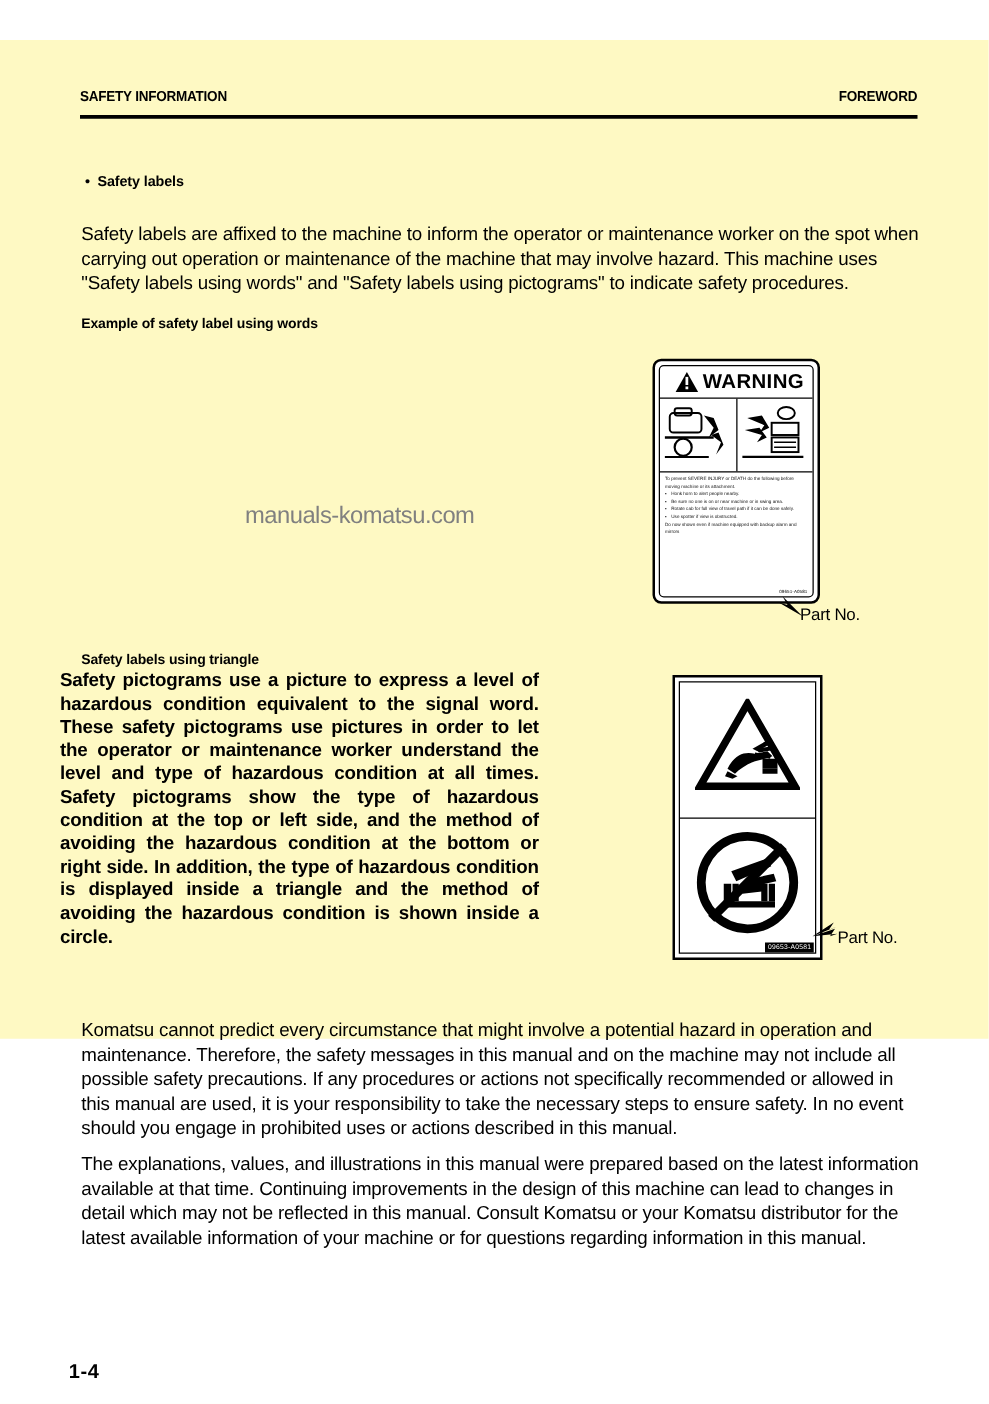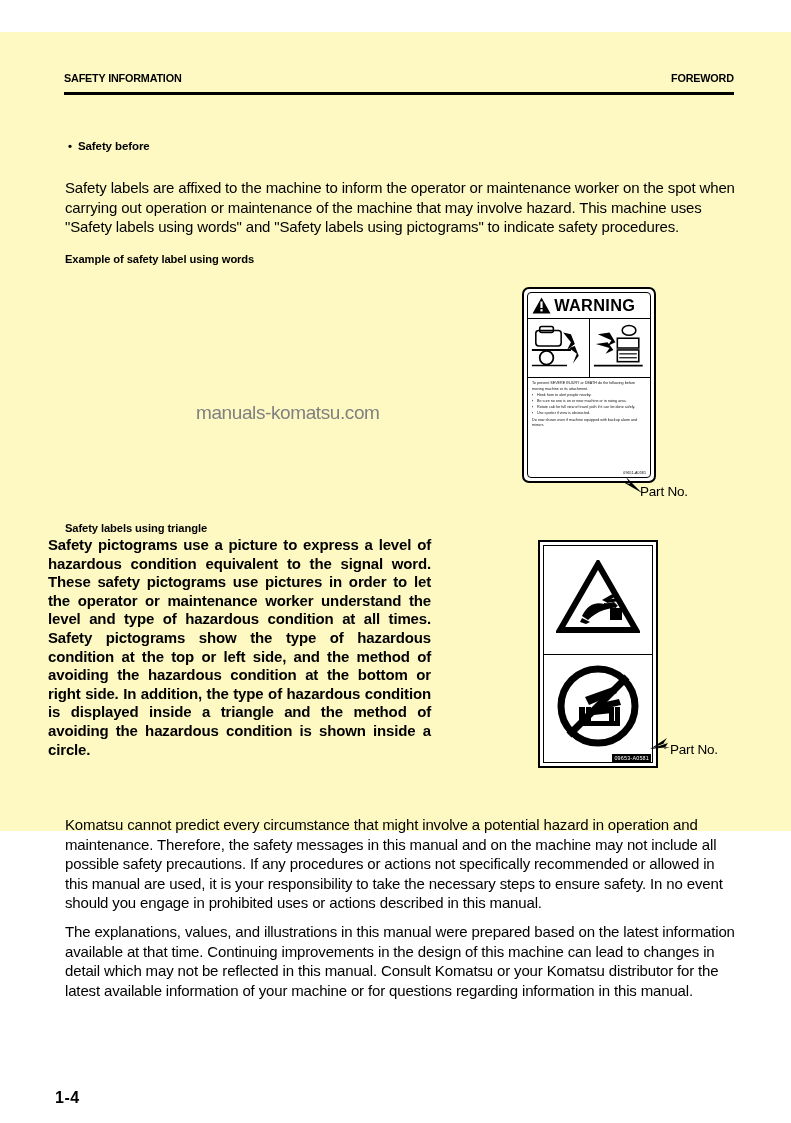--- a/index.html
+++ b/index.html
@@ -170,20 +170,21 @@
     display: flex;
     flex-direction: column;
   }
   .wl-banner {
     height: 25px;
     border-bottom: 1.5px solid #000;
     display: flex;
     align-items: center;
     padding-left: 4px;
     gap: 4px;
+    justify-content: center;
   }
   .wl-tri {
     width: 19px;
     height: 17px;
     position: relative;
   }
   .wl-tri svg { display:block; }
   .wl-word {
     font-size: 16px;
     font-weight: bold;
@@ -295,21 +296,21 @@
 
 <div class="page">
 
   <div class="header">
     <div class="header-title">SAFETY INFORMATION</div>
     <div class="header-right">FOREWORD</div>
   </div>
   <div class="header-rule"></div>
 
   <div class="bullet-head">
-    <span class="dot">•</span><span>Safety before</span>
+    <span class="dot">•</span><span>Safety labels</span>
   </div>
 
   <div class="para" id="intro-para">Safety labels are affixed to the machine to inform the operator or maintenance worker on the spot when carrying out operation or maintenance of the machine that may involve hazard. This machine uses "Safety labels using words" and "Safety labels using pictograms" to indicate safety procedures.</div>
 
   <div class="sub-head" id="example-words-head">Example of safety label using words</div>
 
   <div class="warning-label">
     <div class="wl-inner">
 
       <div class="wl-banner">

